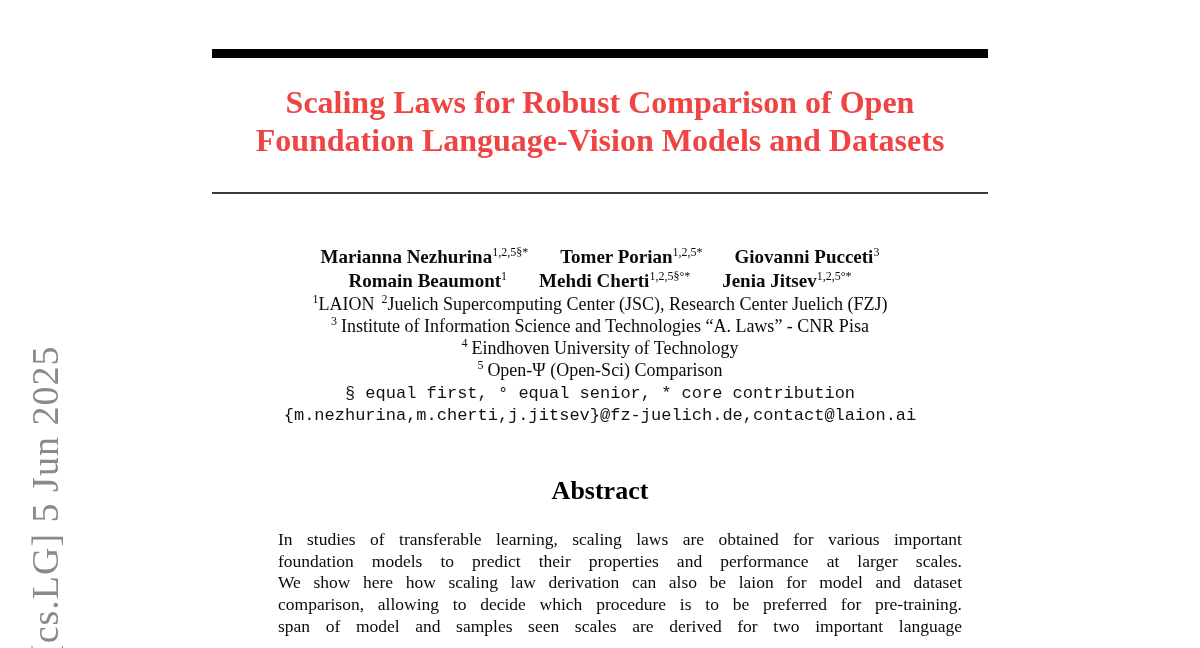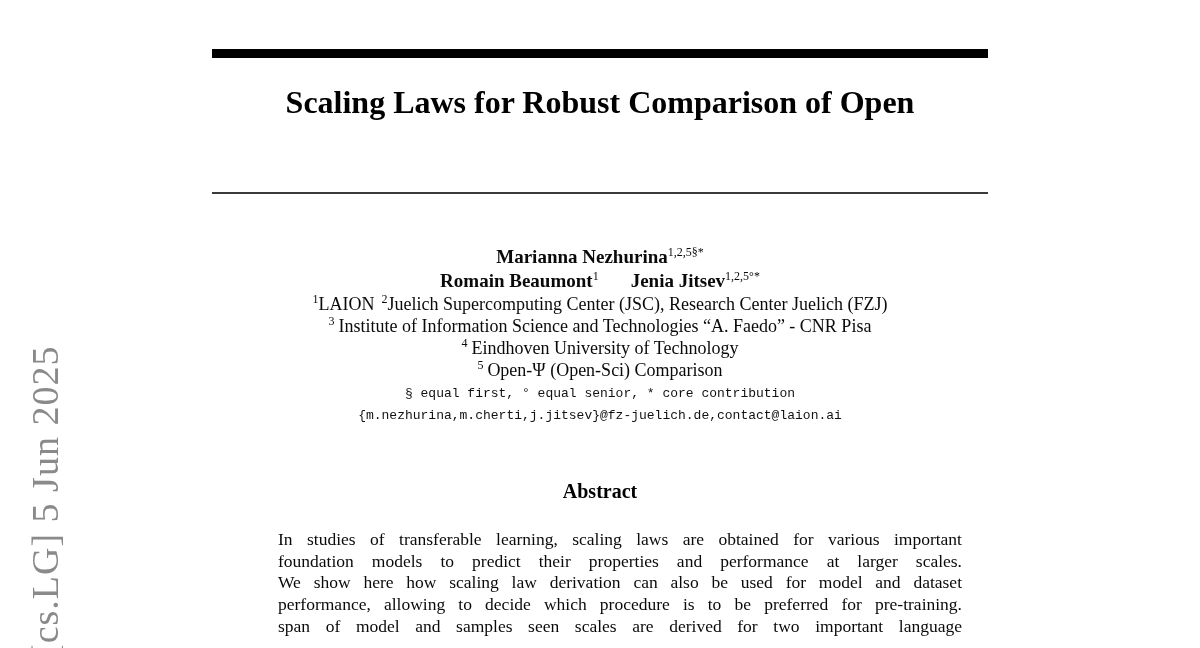--- a/index.html
+++ b/index.html
@@ -14,98 +14,102 @@
     transform-origin:0 0;transform:rotate(-90deg);
     font-size:38px;line-height:1;letter-spacing:1px;
     color:#8a8a8a;white-space:nowrap;
   }
   
   .bar-thick{position:absolute;left:212px;top:49px;width:776px;height:9px;background:#000;}
   .bar-thin{position:absolute;left:212px;top:192px;width:776px;height:2px;background:#3a3a3a;}
   
   .title{
     position:absolute;left:212px;top:83px;width:776px;
-    text-align:center;font-weight:bold;font-size:32px;line-height:38px;color:#000000;
+    text-align:center;font-weight:bold;font-size:32px;line-height:38px;color:#ef4444;
   }
   
   .authors{position:absolute;left:112px;top:245px;width:976px;}
   .author-row{display:flex;justify-content:center;gap:32px;height:24px;line-height:24px;}
   .author{font-weight:bold;font-size:19px;white-space:nowrap;}
   sup.s{
     font-size:12px;font-weight:normal;
     vertical-align:baseline;position:relative;top:-0.55em;line-height:0;
   }
   
   .affils{position:absolute;left:112px;top:293px;width:976px;font-size:18px;}
   .affil-line{display:flex;justify-content:center;gap:7px;height:22px;line-height:22px;white-space:nowrap;}
   .affil-line.sp sup.s{margin-right:4px;}
   
   .mono-block{
     position:absolute;left:112px;top:383px;width:976px;text-align:center;
-    font-family:"Liberation Mono", monospace;font-size:13px;line-height:22px;color:#111;
+    font-family:"Liberation Mono", monospace;font-size:17px;line-height:22px;color:#111;
   }
   
   .abstract-heading{
     position:absolute;left:212px;top:478px;width:776px;text-align:center;
-    font-weight:bold;font-size:20px;line-height:26px;color:#000;
+    font-weight:bold;font-size:26px;line-height:26px;color:#000;
   }
   .abstract-body{
     position:absolute;left:278px;top:529px;width:684px;
     font-size:17.5px;
   }
   .abs-line{
     height:21.7px;line-height:21.7px;overflow:hidden;
     text-align:justify;text-align-last:justify;white-space:nowrap;
   }
 </style>
 </head>
 <body>
 
 <div class="watermark">[cs.LG] 5 Jun 2025</div>
 
 <div class="bar-thick"></div>
 
 <div class="title">
   <div>Scaling Laws for Robust Comparison of Open</div>
+  <div>Foundation Language-Vision Models and Datasets</div>
 </div>
 
 <div class="bar-thin"></div>
 
 <div class="authors">
   <div class="author-row">
     <span class="author"><span>Marianna Nezhurina</span><sup class="s">1,2,5§*</sup></span>
+    <span class="author"><span>Tomer Porian</span><sup class="s">1,2,5*</sup></span>
+    <span class="author"><span>Giovanni Pucceti</span><sup class="s">3</sup></span>
   </div>
   <div class="author-row">
     <span class="author"><span>Romain Beaumont</span><sup class="s">1</sup></span>
+    <span class="author"><span>Mehdi Cherti</span><sup class="s">1,2,5§°*</sup></span>
     <span class="author"><span>Jenia Jitsev</span><sup class="s">1,2,5°*</sup></span>
   </div>
 </div>
 
 <div class="affils">
   <div class="affil-line">
     <span><sup class="s">1</sup><span>LAION</span></span>
     <span><sup class="s">2</sup><span>Juelich Supercomputing Center (JSC), Research Center Juelich (FZJ)</span></span>
   </div>
   <div class="affil-line sp">
-    <span><sup class="s">3</sup><span>Institute of Information Science and Technologies “A. Faedo” - CNR Pisa</span></span>
+    <span><sup class="s">3</sup><span>Institute of Information Science and Technologies “A. Laws” - CNR Pisa</span></span>
   </div>
   <div class="affil-line sp">
     <span><sup class="s">4</sup><span>Eindhoven University of Technology</span></span>
   </div>
   <div class="affil-line sp">
     <span><sup class="s">5</sup><span>Open-Ψ (Open-Sci) Comparison</span></span>
   </div>
 </div>
 
 <div class="mono-block">
   <div>§ equal first, ° equal senior, * core contribution</div>
   <div>{m.nezhurina,m.cherti,j.jitsev}@fz-juelich.de,contact@laion.ai</div>
 </div>
 
 <div class="abstract-heading">Abstract</div>
 
 <div class="abstract-body">
   <div class="abs-line">In studies of transferable learning, scaling laws are obtained for various important</div>
   <div class="abs-line">foundation models to predict their properties and performance at larger scales.</div>
-  <div class="abs-line">We show here how scaling law derivation can also be used for model and dataset</div>
-  <div class="abs-line">performance, allowing to decide which procedure is to be preferred for pre-training.</div>
+  <div class="abs-line">We show here how scaling law derivation can also be laion for model and dataset</div>
+  <div class="abs-line">comparison, allowing to decide which procedure is to be preferred for pre-training.</div>
   <div class="abs-line">span of model and samples seen scales are derived for two important language</div>
 </div>
 
 </body></html>

